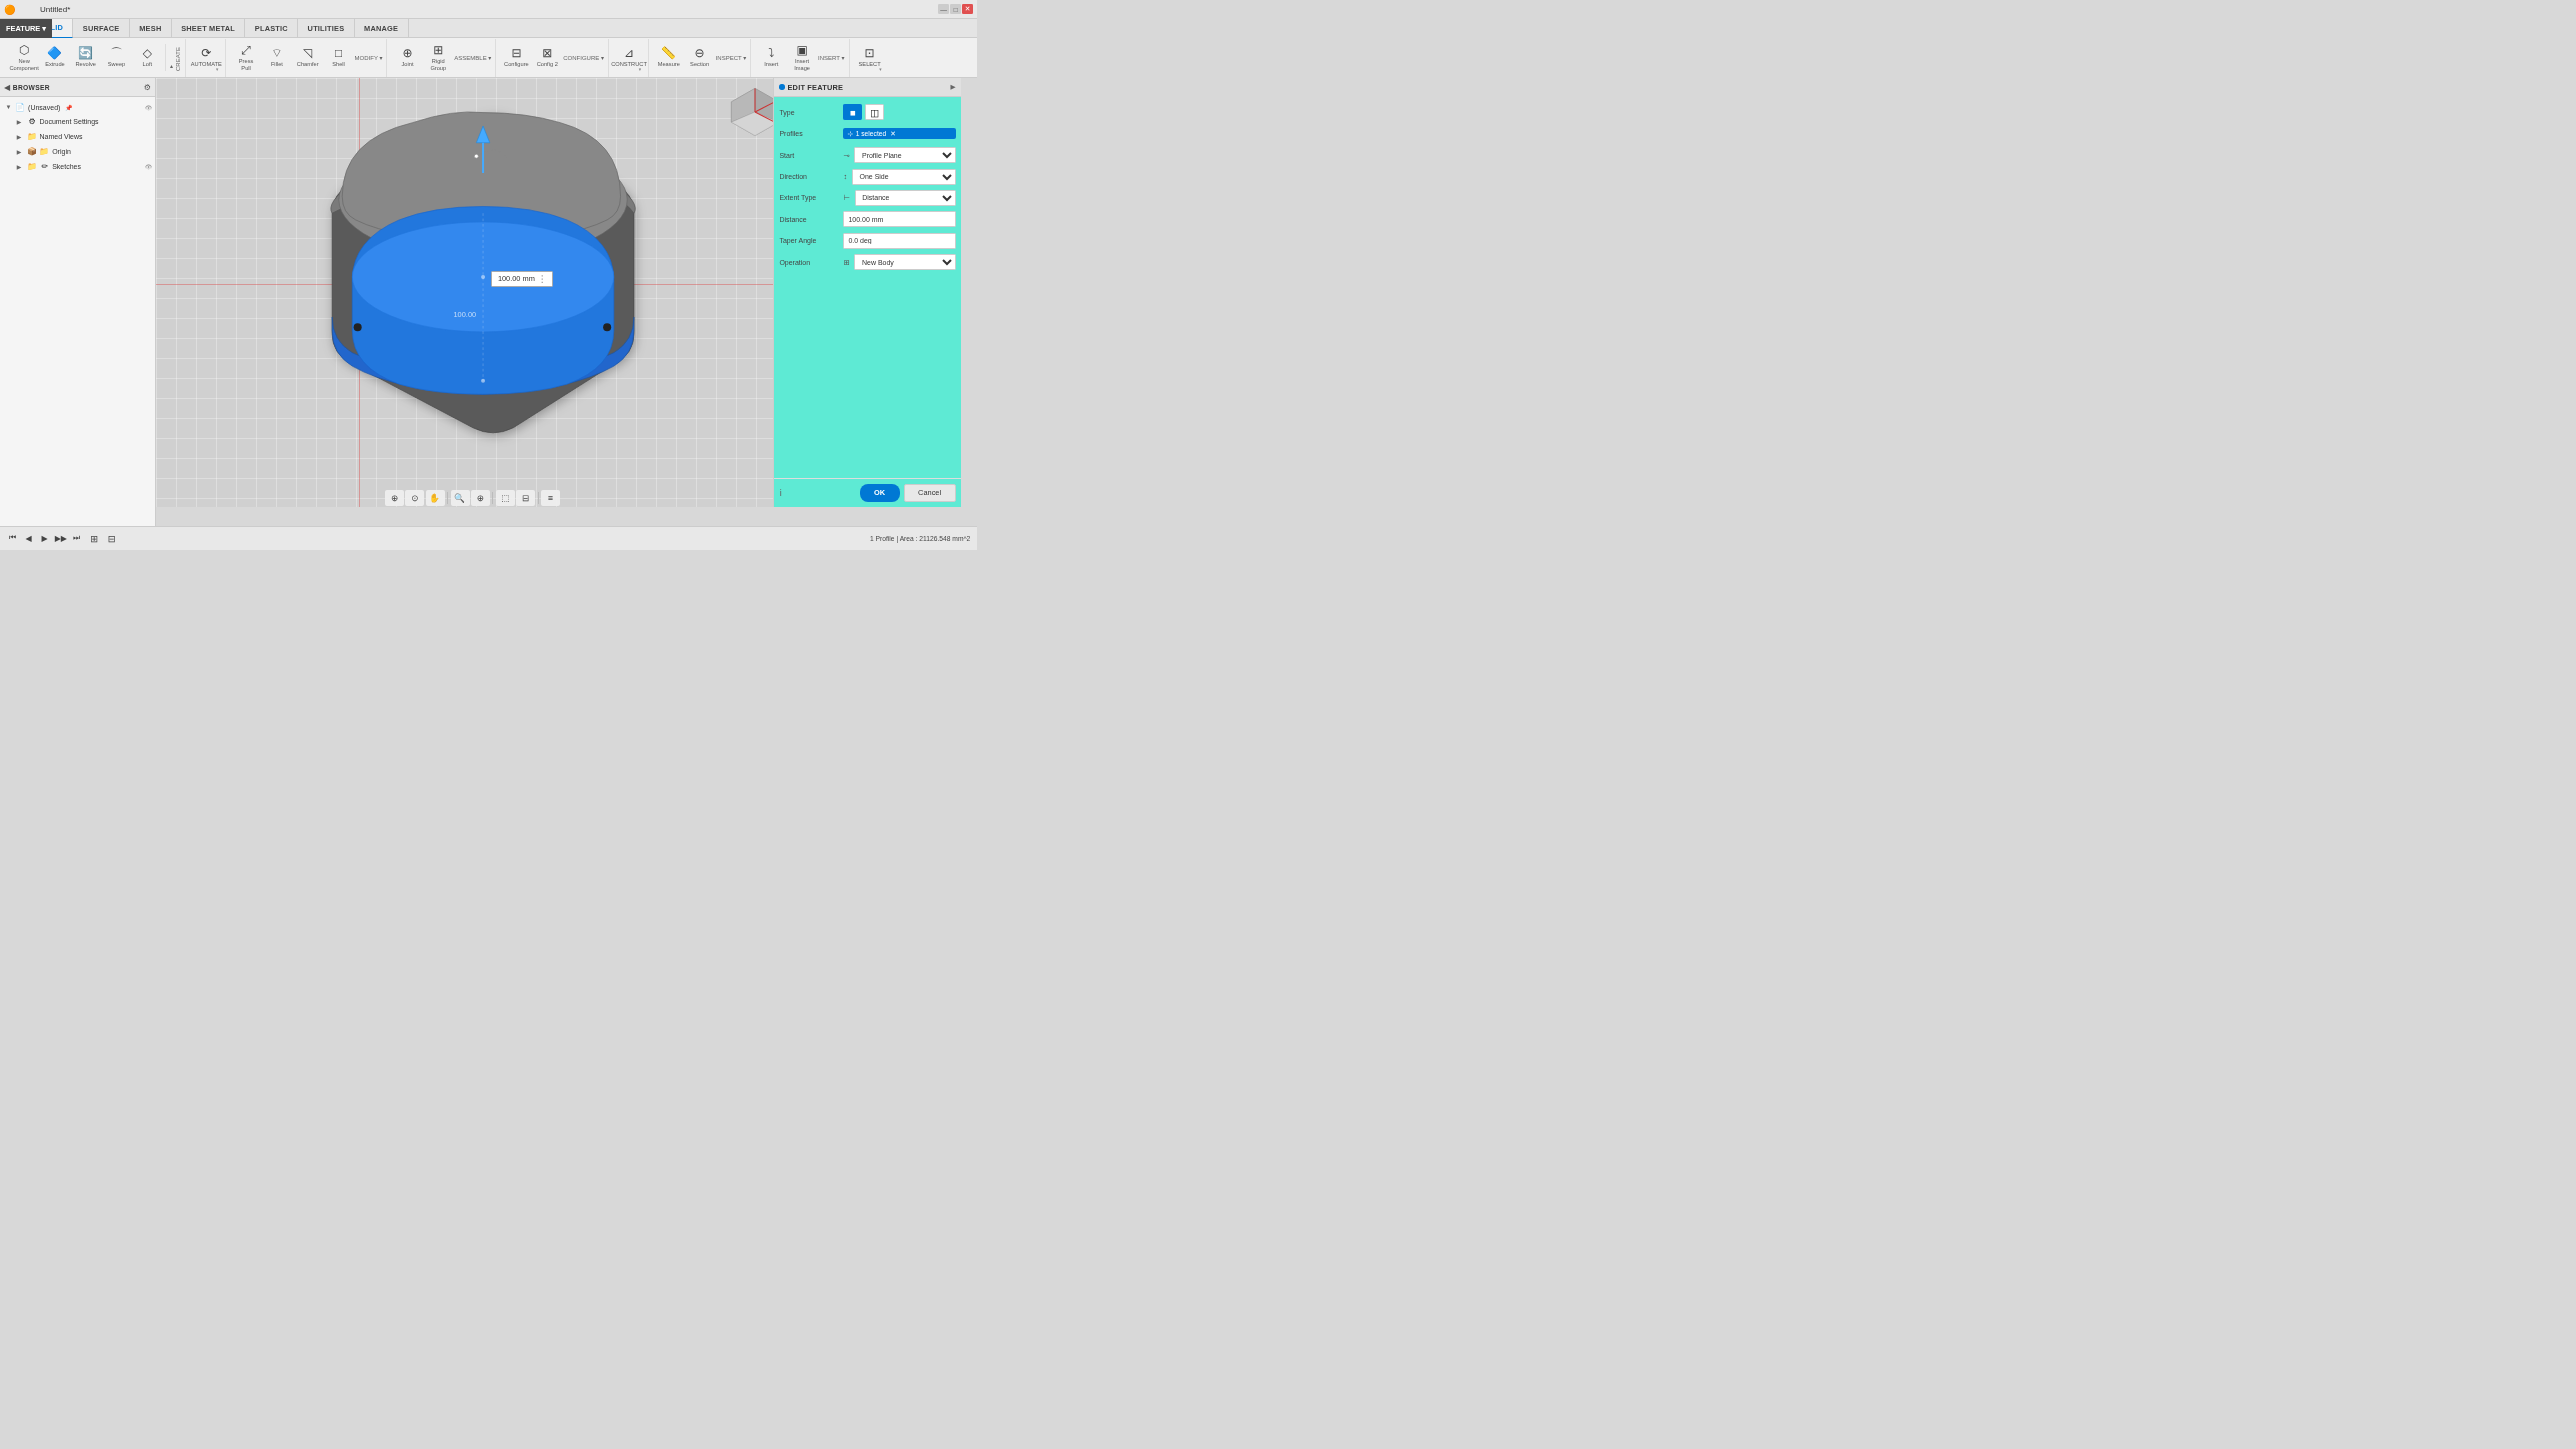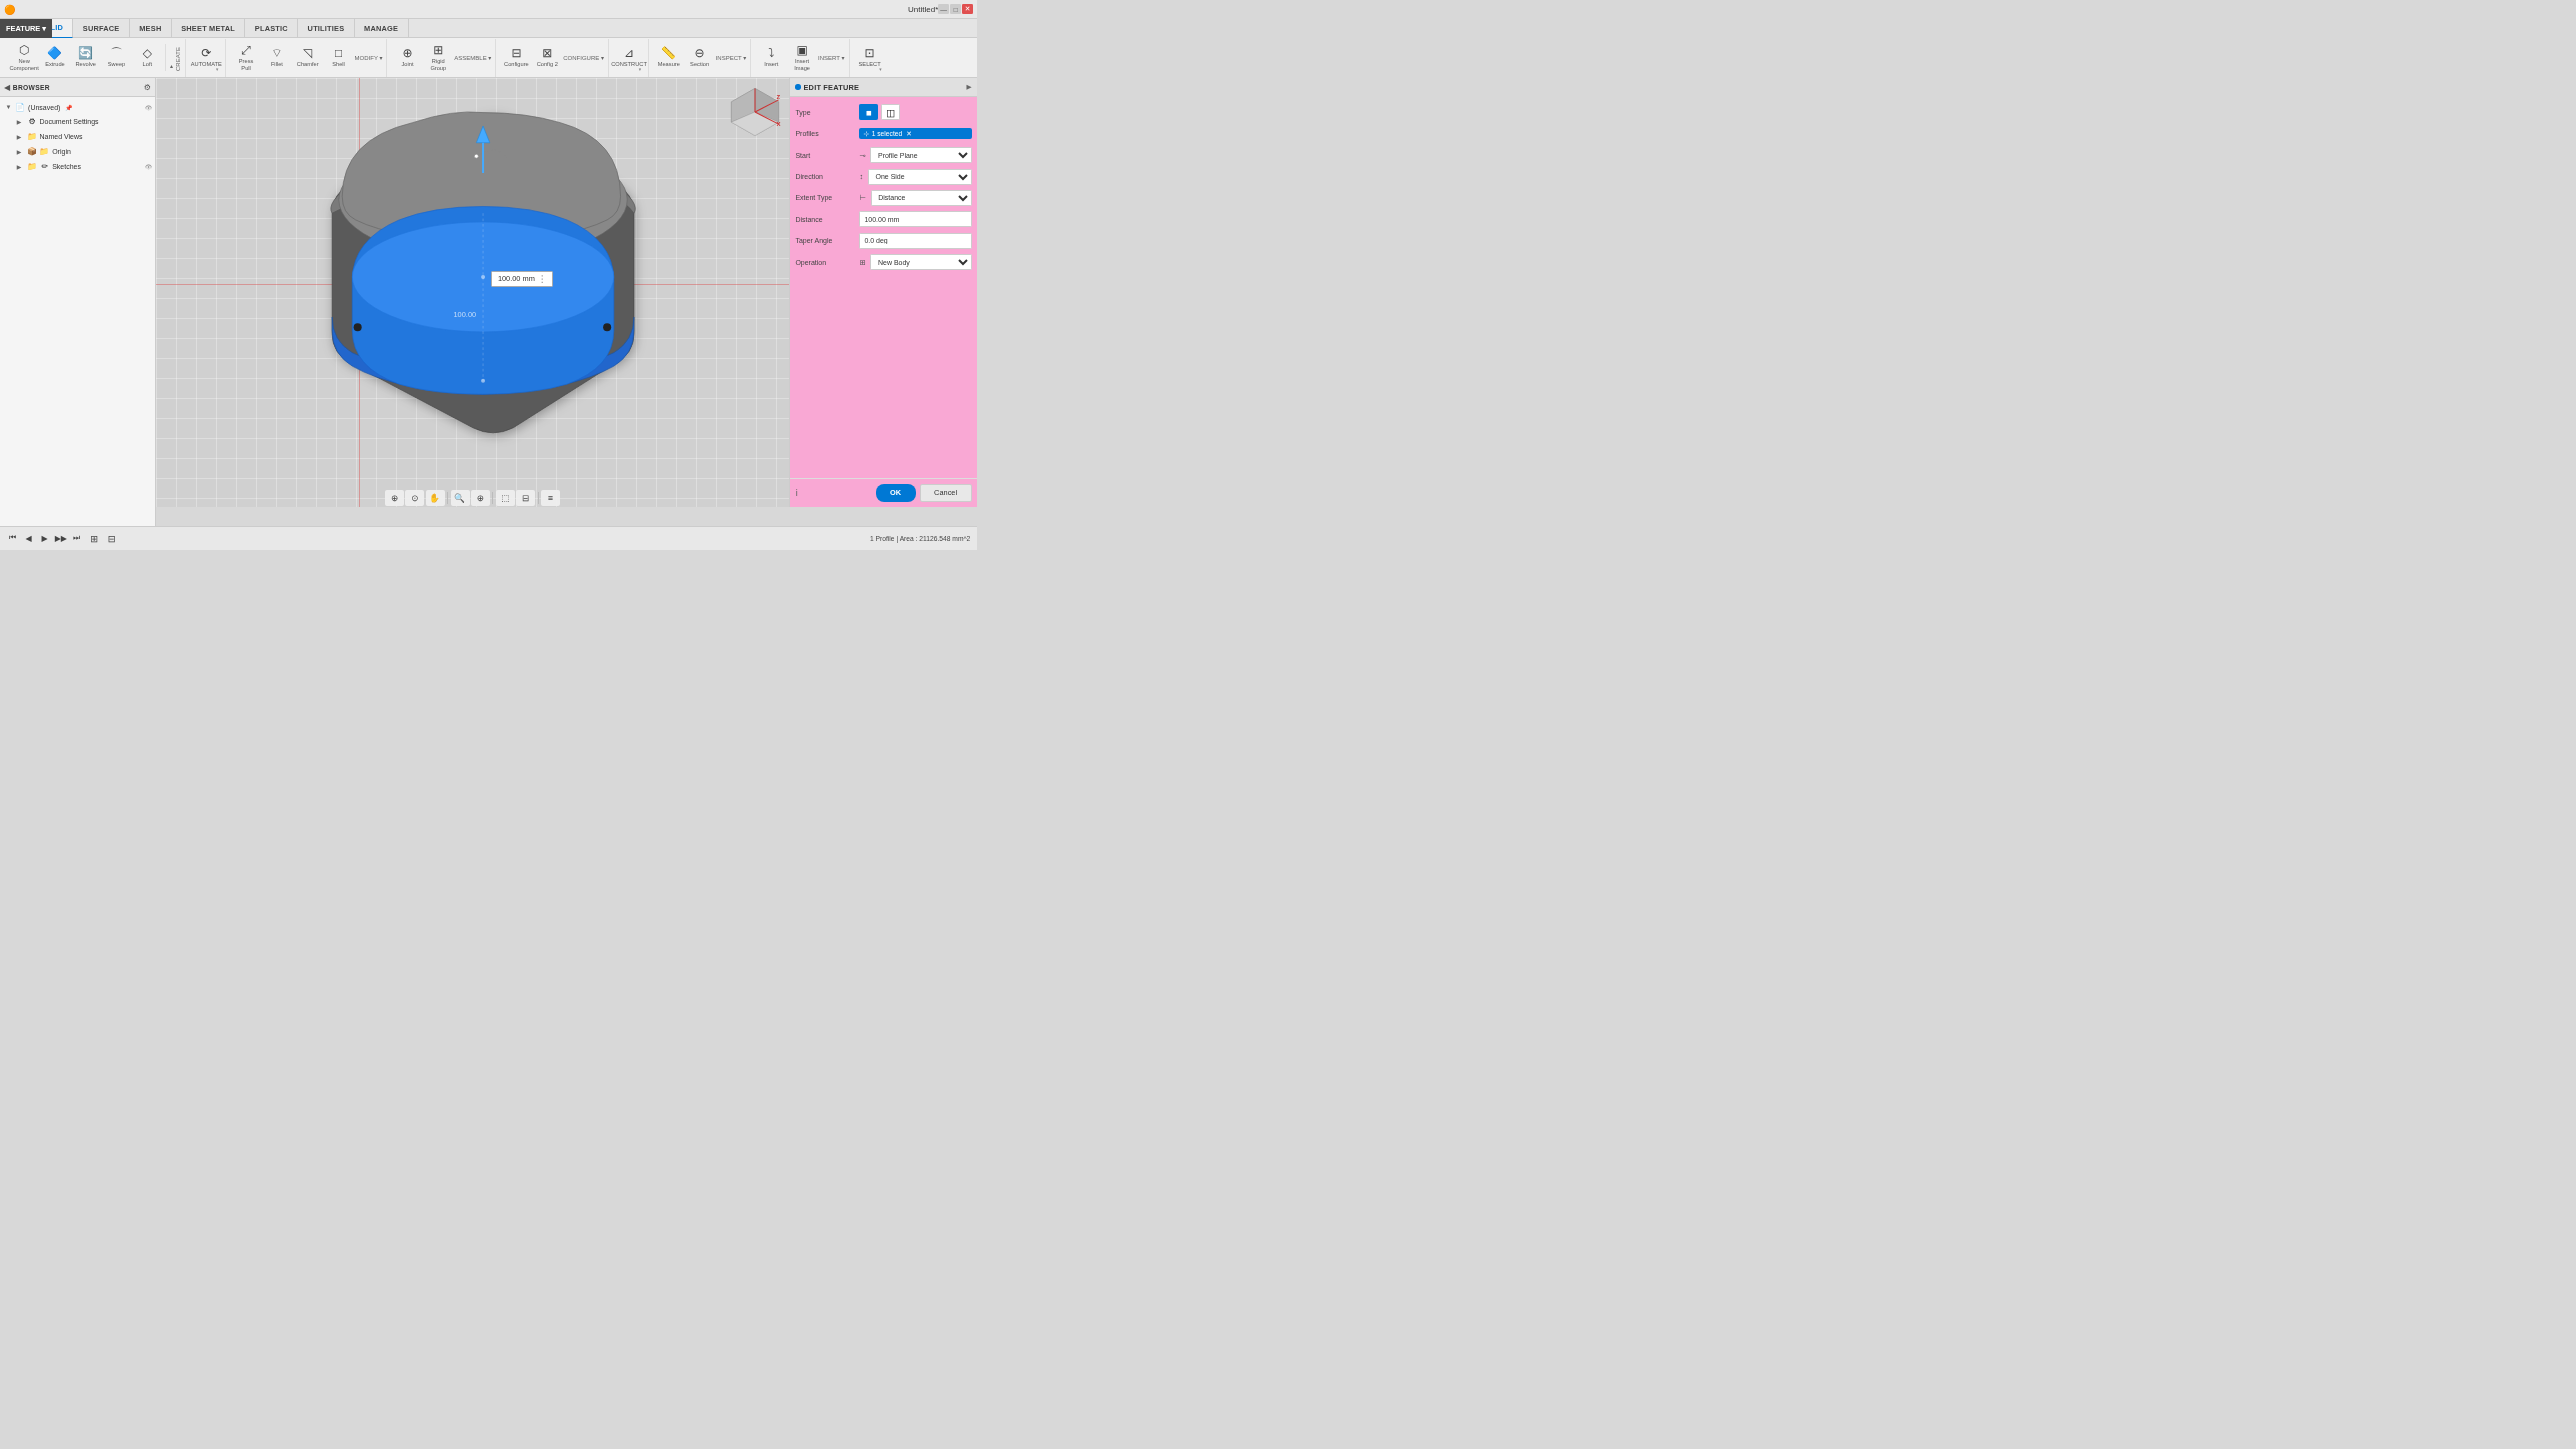--- a/index.html
+++ b/index.html
@@ -4,21 +4,21 @@
   <style>
     * { box-sizing: border-box; margin: 0; padding: 0; }
     body { background: #d8d8d8; font-family: 'Segoe UI', Arial, sans-serif; font-size: 7.4px; color: #222; width: 977px; height: 550px; overflow: hidden; position: relative; }
 
     
     #titlebar {
       position: absolute; top: 0; left: 0; right: 0; height: 19px;
       background: #e8e8e8; display: flex; align-items: center;
       border-bottom: 0.7px solid #ccc; z-index: 100;
     }
-    #titlebar .title { flex: 1; text-align: right; font-size: 8px; color: #333; }
+    #titlebar .title { flex: 1; text-align: left; font-size: 8px; color: #333; }
     #titlebar .win-controls { display: flex; align-items: center; gap: 1.3px; padding-right: 4px; }
     #titlebar .win-btn { width: 10.7px; height: 10.7px; border: none; cursor: pointer; font-size: 6.7px; border-radius: 1.3px; display: flex; align-items: center; justify-content: center; }
     #titlebar .close-btn { background: #e05050; color: white; }
     #titlebar .min-btn, #titlebar .max-btn { background: #ccc; color: #555; }
 
     
     #toolbar {
       position: absolute; top: 19px; left: 0; right: 0; height: 59px;
       background: #f0f0f0; border-bottom: 0.7px solid #ccc; z-index: 99;
       display: flex; flex-direction: column;
@@ -129,22 +129,22 @@
     .dim-dots { font-size: 9.4px; color: #888; cursor: pointer; }
 
     
     #axis-widget {
       position: absolute; top: 6.7px; right: 6.7px; width: 54px; height: 54px;
       z-index: 10;
     }
 
     
     #edit-feature {
-      position: absolute; top: 78px; right: 0; width: 188px; bottom: 43px;
-      background: #f9a8d4; border-left: 0.7px solid #ccc; z-index: 50;
+      position: absolute; top: 78px; right: 16px; width: 188px; bottom: 43px;
+      background: #5eead4; border-left: 0.7px solid #ccc; z-index: 50;
       display: flex; flex-direction: column;
     }
     .ef-header {
       display: flex; align-items: center; height: 19px; background: #e0e0e0;
       border-bottom: 0.7px solid #ccc; padding: 0 5.4px; gap: 2.7px;
     }
     .ef-dot { width: 5.4px; height: 5.4px; background: #0078d4; border-radius: 50%; flex-shrink: 0; }
     .ef-title { font-size: 7.4px; font-weight: 700; color: #333; flex: 1; letter-spacing: 0.2px; }
     .ef-collapse { border: none; background: transparent; cursor: pointer; font-size: 6.7px; color: #666; }
 

